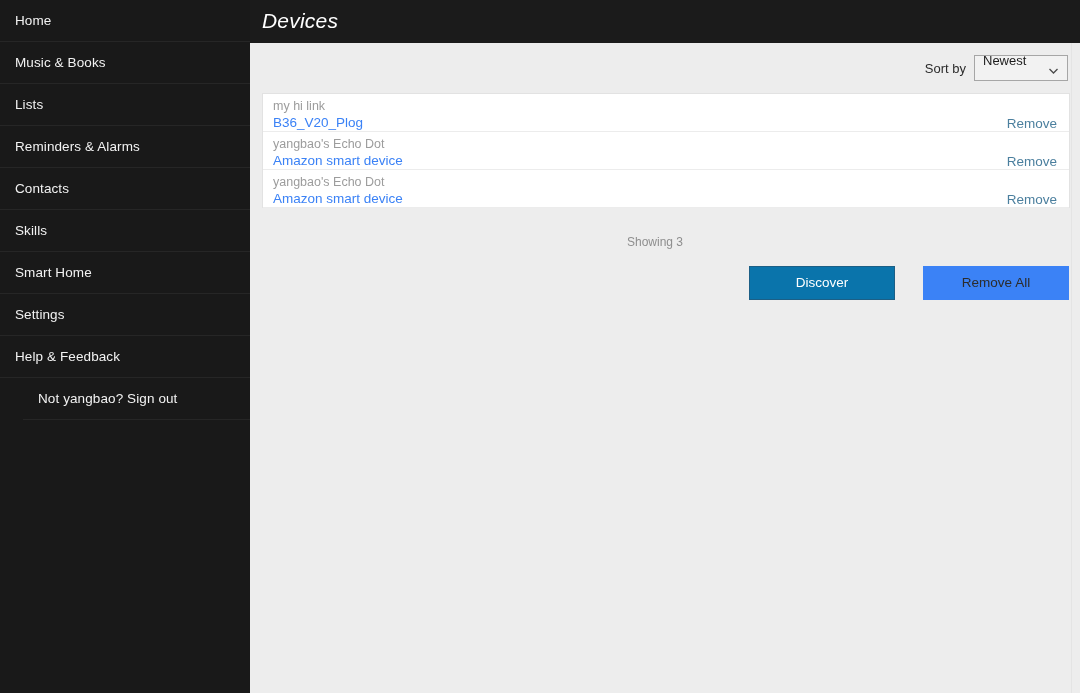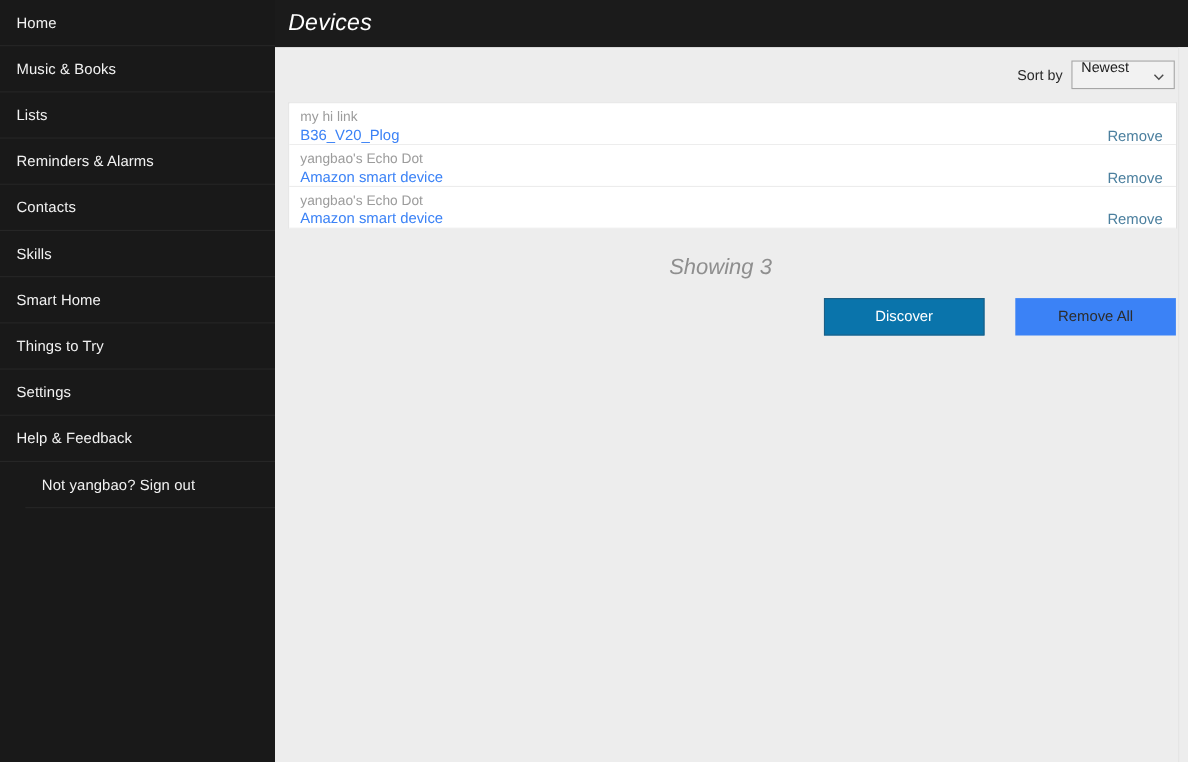--- a/index.html
+++ b/index.html
@@ -154,22 +154,21 @@
     white-space: nowrap;
   }
 
   
   #showing-row {
     text-align: center;
     padding-top: 24px;
     padding-right: 20px;
   }
   #showing-text {
-    font-size: 20px;
-    font-style: italic;
+    font-size: 12px;
     color: #8e8e8e;
   }
 
   #action-row {
     display: flex;
     justify-content: flex-end;
     gap: 10px;
     padding: 16px 11px 0 0;
   }
   .btn {
@@ -226,23 +225,20 @@
     <div class="nav-item">
       <span>Contacts</span>
     </div>
     <div class="nav-item">
       <span>Skills</span>
     </div>
     <div class="nav-item">
       <span>Smart Home</span>
     </div>
     <div class="nav-item">
-      <span>Things to Try</span>
-    </div>
-    <div class="nav-item">
       <span>Settings</span>
     </div>
     <div class="nav-item">
       <span>Help &amp; Feedback</span>
     </div>
     <div class="nav-item signout">
       <span>Not yangbao? Sign out</span>
     </div>
   </nav>
 

